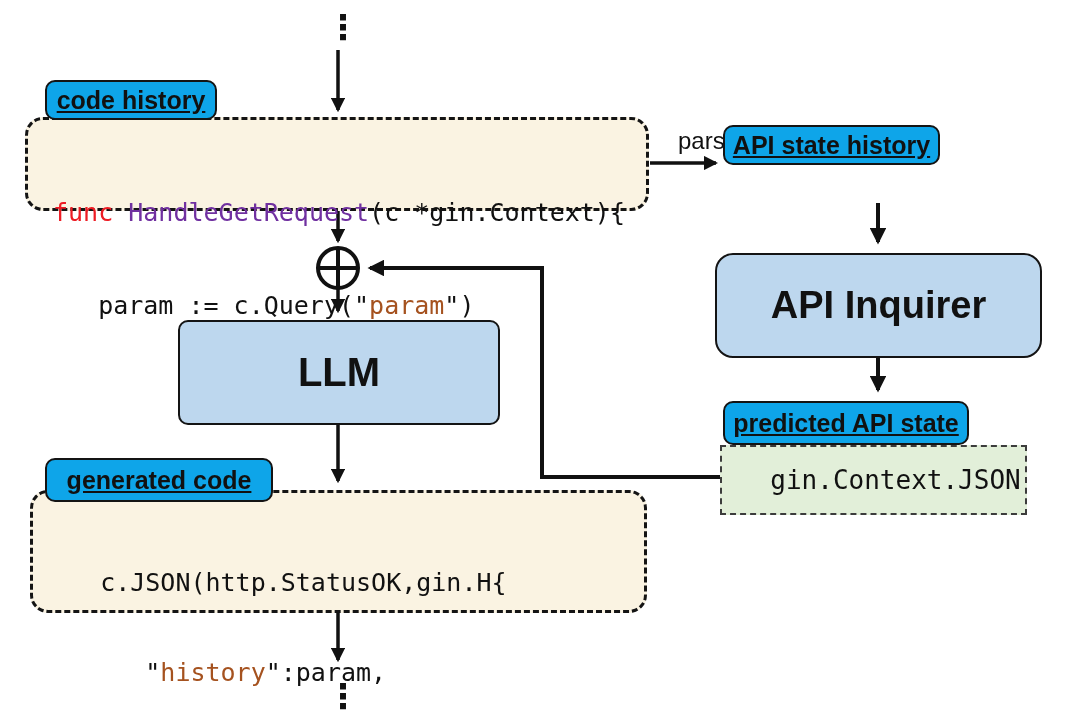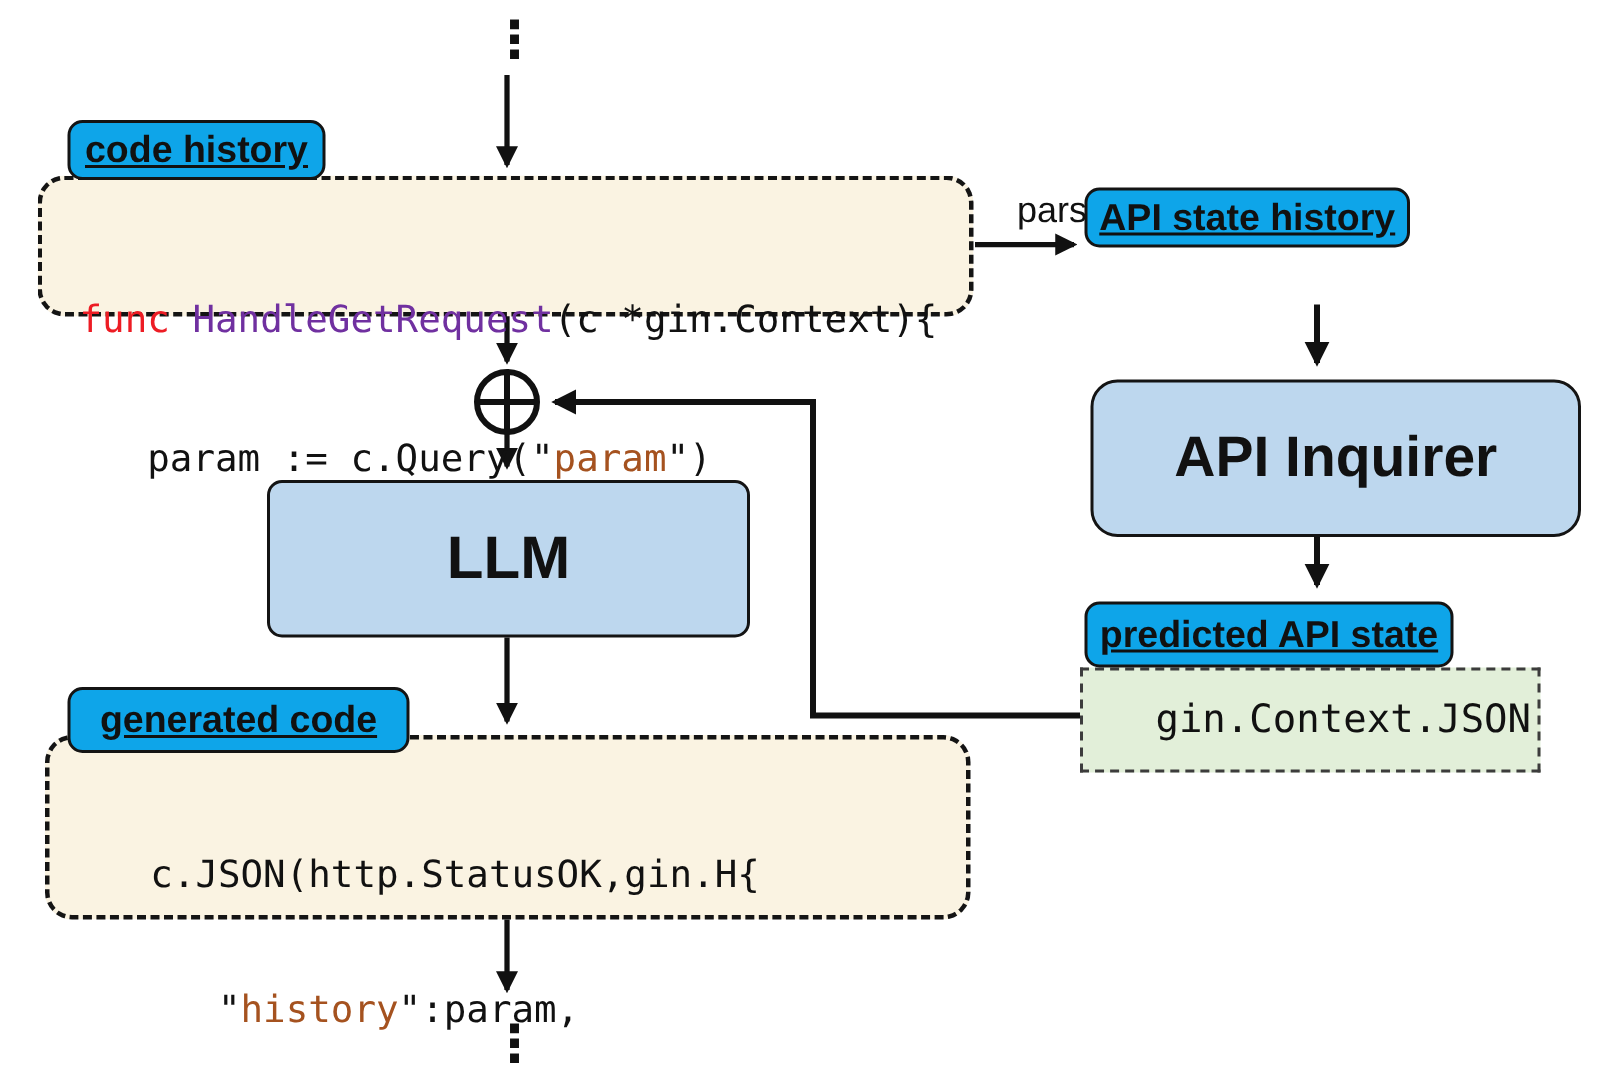--- a/index.html
+++ b/index.html
@@ -100,21 +100,21 @@
   <div class="code-lines" style="left:53px;top:135px;line-height:31px;">
     <span class="ln"><span class="tok-kw">func</span><span class="tok-fn"> HandleGetRequest</span><span class="tok-pl">(c *gin.Context){</span></span>
     <span class="ln"><span class="tok-pl">   param := c.Query("</span><span class="tok-str">param</span><span class="tok-pl">")</span></span>
   </div>
   <div class="tag" style="left:45px;top:80px;width:172px;height:40px;">code history</div>
 
   <div class="parse-label" style="left:668px;top:127px;width:80px;">parse</div>
 
   <div class="tag" style="left:723px;top:93px;width:217px;height:40px;margin-top:32px;">API state history</div>
 
-  <div class="comp-box" style="left:715px;top:253px;width:327px;height:105px;font-size:38px;margin-left:12px;">API Inquirer</div>
+  <div class="comp-box" style="left:715px;top:253px;width:327px;height:105px;font-size:38px;">API Inquirer</div>
 
   <div class="state-box" style="left:720px;top:445px;width:307px;height:70px;padding-left:44px;">gin.Context.JSON</div>
   <div class="tag" style="left:723px;top:401px;width:246px;height:44px;">predicted API state</div>
 
   <div class="comp-box" style="left:178px;top:320px;width:322px;height:105px;font-size:40px;border-radius:10px;">LLM</div>
 
   <div class="dashed-box" style="left:30px;top:490px;width:617px;height:123px;"></div>
   <div class="code-lines" style="left:55px;top:508px;line-height:30px;">
     <span class="ln"><span class="tok-pl">   c.JSON(http.StatusOK,gin.H{</span></span>
     <span class="ln"><span class="tok-pl">      "</span><span class="tok-str">history</span><span class="tok-pl">":param,</span></span>

